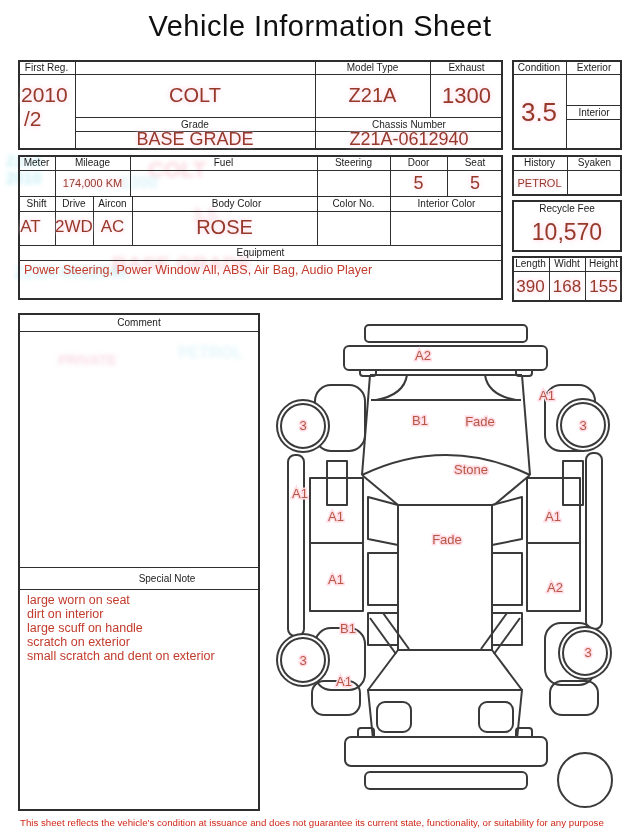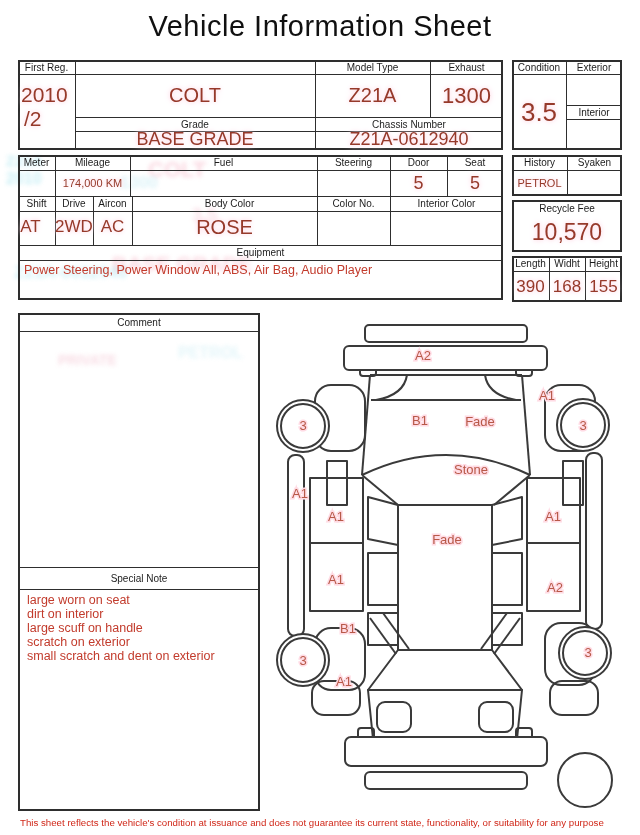--- a/index.html
+++ b/index.html
@@ -102,21 +102,21 @@
 
   <div class="val" style="left:18px;top:170px;width:37px;height:26px;font-size:11px;"></div>
   <div class="val" style="left:55px;top:170px;width:75px;height:26px;font-size:11px;">174,000 KM</div>
   <div class="val" style="left:317px;top:170px;width:73px;height:26px;font-size:12px;"></div>
   <div class="val" style="left:390px;top:170px;width:57px;height:26px;font-size:18px;">5</div>
   <div class="val" style="left:447px;top:170px;width:56px;height:26px;font-size:18px;">5</div>
 
   <div class="hdr" style="left:18px;top:197px;width:37px;height:13px;">Shift</div>
   <div class="hdr" style="left:55px;top:197px;width:38px;height:13px;">Drive</div>
   <div class="hdr" style="left:93px;top:197px;width:39px;height:13px;">Aircon</div>
-  <div class="hdr" style="left:137px;top:197px;width:185px;height:13px;">Body Color</div>
+  <div class="hdr" style="left:144px;top:197px;width:185px;height:13px;">Body Color</div>
   <div class="hdr" style="left:317px;top:197px;width:73px;height:13px;">Color No.</div>
   <div class="hdr" style="left:390px;top:197px;width:113px;height:13px;">Interior Color</div>
 
   <div class="val" style="left:12px;top:211px;width:37px;height:32px;font-size:17px;">AT</div>
   <div class="val" style="left:55px;top:211px;width:38px;height:32px;font-size:17px;">2WD</div>
   <div class="val" style="left:93px;top:211px;width:39px;height:32px;font-size:17px;">AC</div>
   <div class="val" style="left:132px;top:211px;width:185px;height:32px;font-size:20px;">ROSE</div>
   <div class="val" style="left:317px;top:211px;width:73px;height:32px;font-size:12px;"></div>
   <div class="val" style="left:390px;top:211px;width:113px;height:32px;font-size:12px;"></div>
 
@@ -144,21 +144,21 @@
   <div class="hdr" style="left:585px;top:257px;width:37px;height:13px;">Height</div>
   <div class="val" style="left:512px;top:271px;width:37px;height:31px;font-size:17px;">390</div>
   <div class="val" style="left:549px;top:271px;width:36px;height:31px;font-size:17px;">168</div>
   <div class="val" style="left:585px;top:271px;width:37px;height:31px;font-size:17px;">155</div>
 
   <div class="box" style="left:18px;top:313px;width:242px;height:498px;"></div>
   <div class="hline" style="left:18px;top:331px;width:242px;"></div>
   <div class="hdr" style="left:18px;top:315px;width:242px;height:14px;">Comment</div>
   <div class="hline" style="left:18px;top:567px;width:242px;"></div>
   <div class="hline" style="left:18px;top:589px;width:242px;"></div>
-  <div class="hdr" style="left:18px;top:571px;width:242px;height:14px;">Special Note</div>
+  <div class="hdr" style="left:18px;top:571px;width:242px;height:14px;padding-left:28px;">Special Note</div>
   <div class="redtxt sn-line" style="left:27px;top:593px;width:228px;">large worn on seat</div>
   <div class="redtxt sn-line" style="left:27px;top:607px;width:228px;">dirt on interior</div>
   <div class="redtxt sn-line" style="left:27px;top:621px;width:228px;">large scuff on handle</div>
   <div class="redtxt sn-line" style="left:27px;top:635px;width:228px;">scratch on exterior</div>
   <div class="redtxt sn-line" style="left:27px;top:649px;width:228px;">small scratch and dent on exterior</div>
 
   <div class="abs" style="left:270px;top:313px;width:370px;height:500px;">
     <svg width="370" height="500" viewBox="0 0 370 500">
       <g fill="none" stroke="#3a3a3a" stroke-width="2" stroke-linejoin="round">
 

